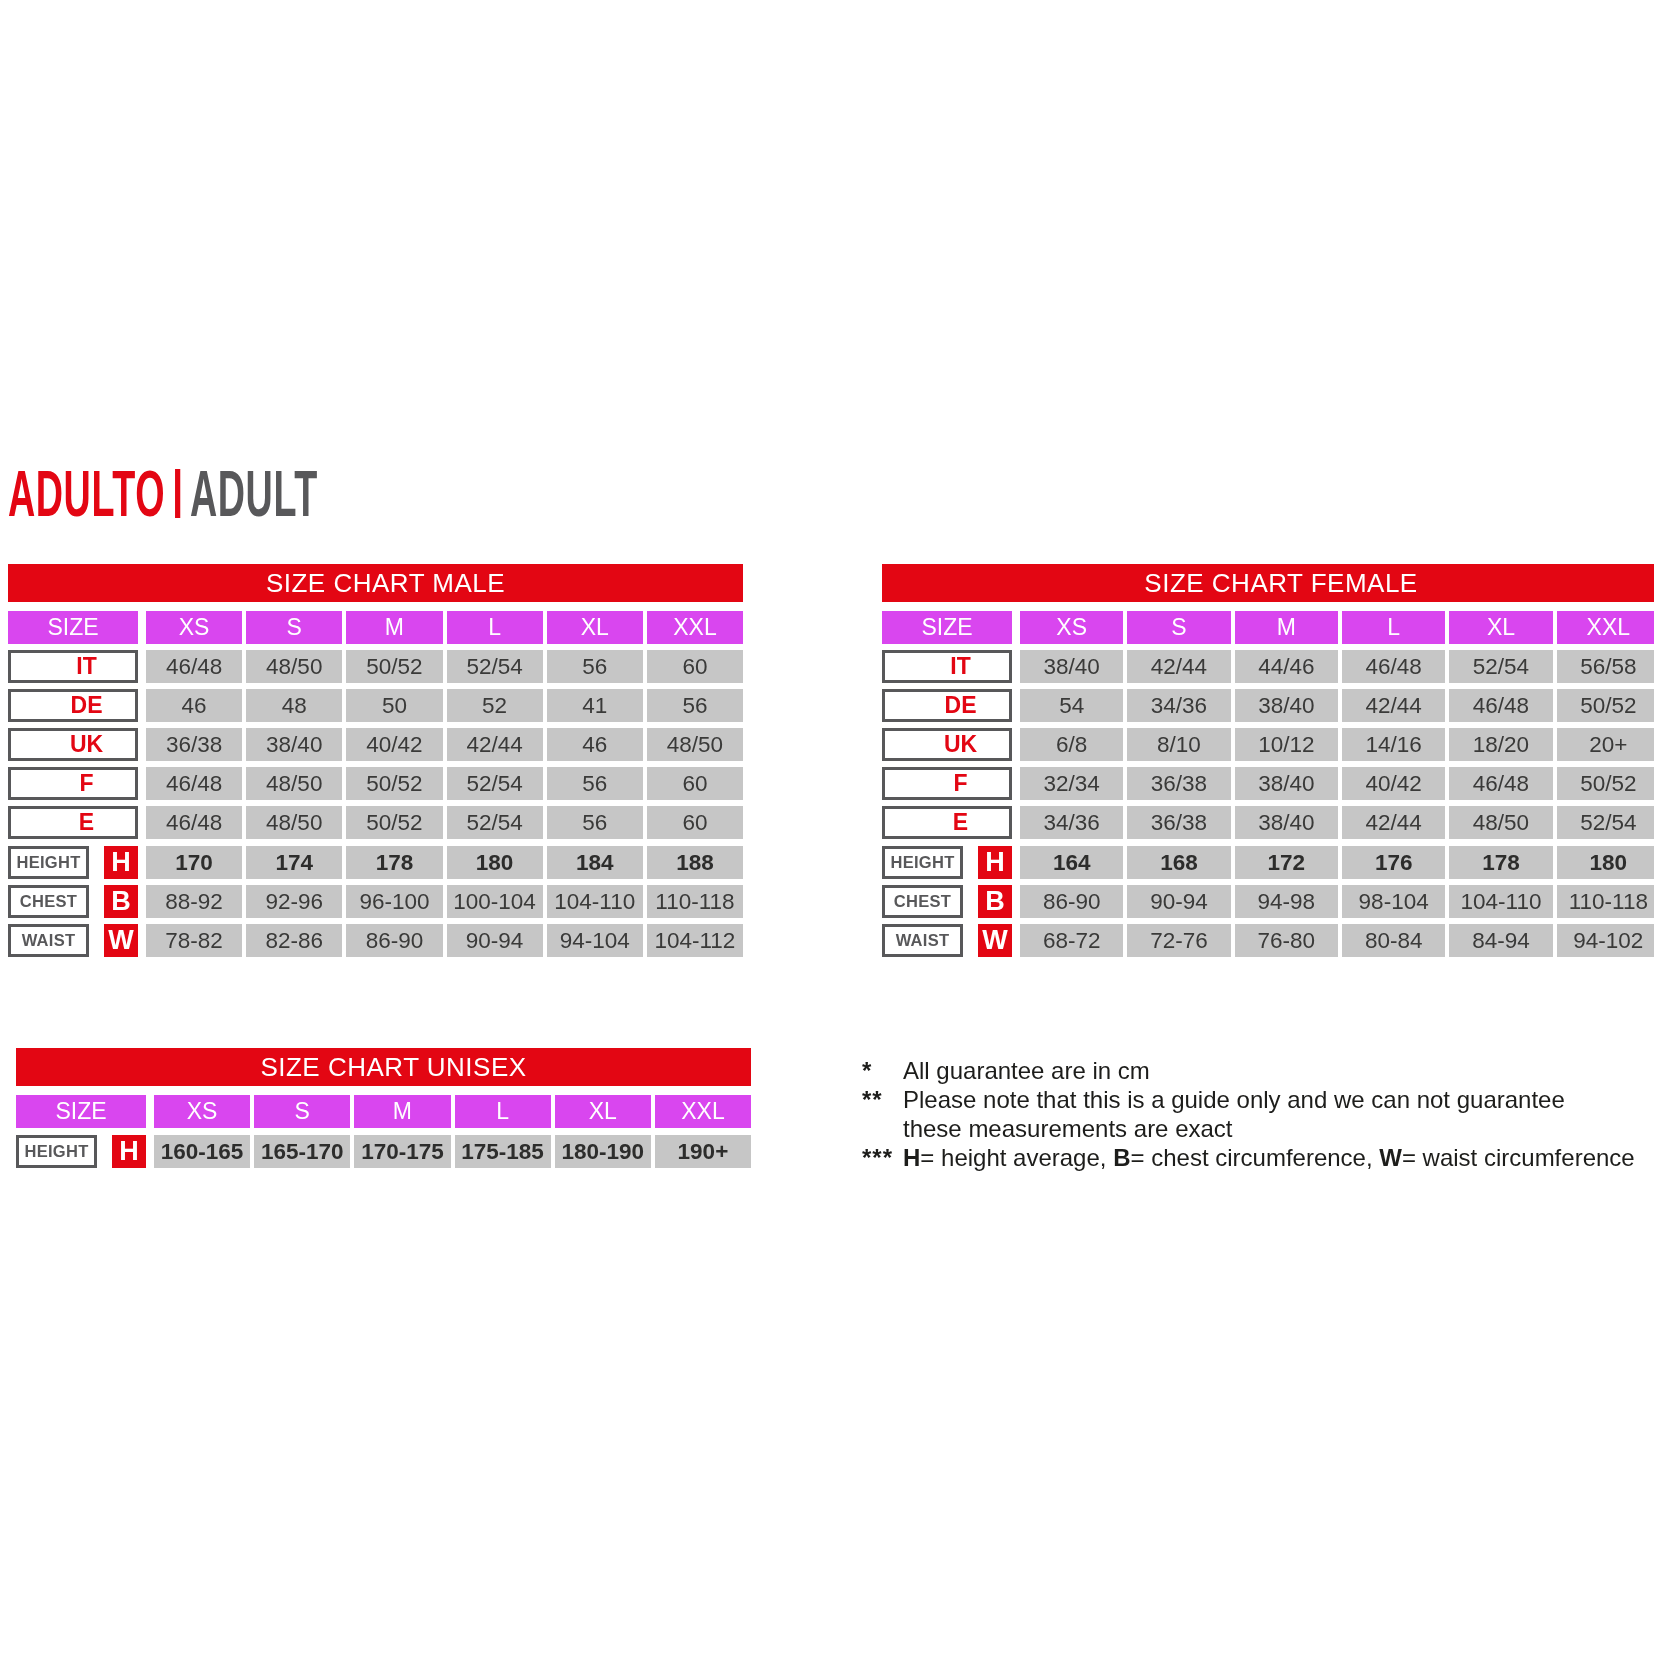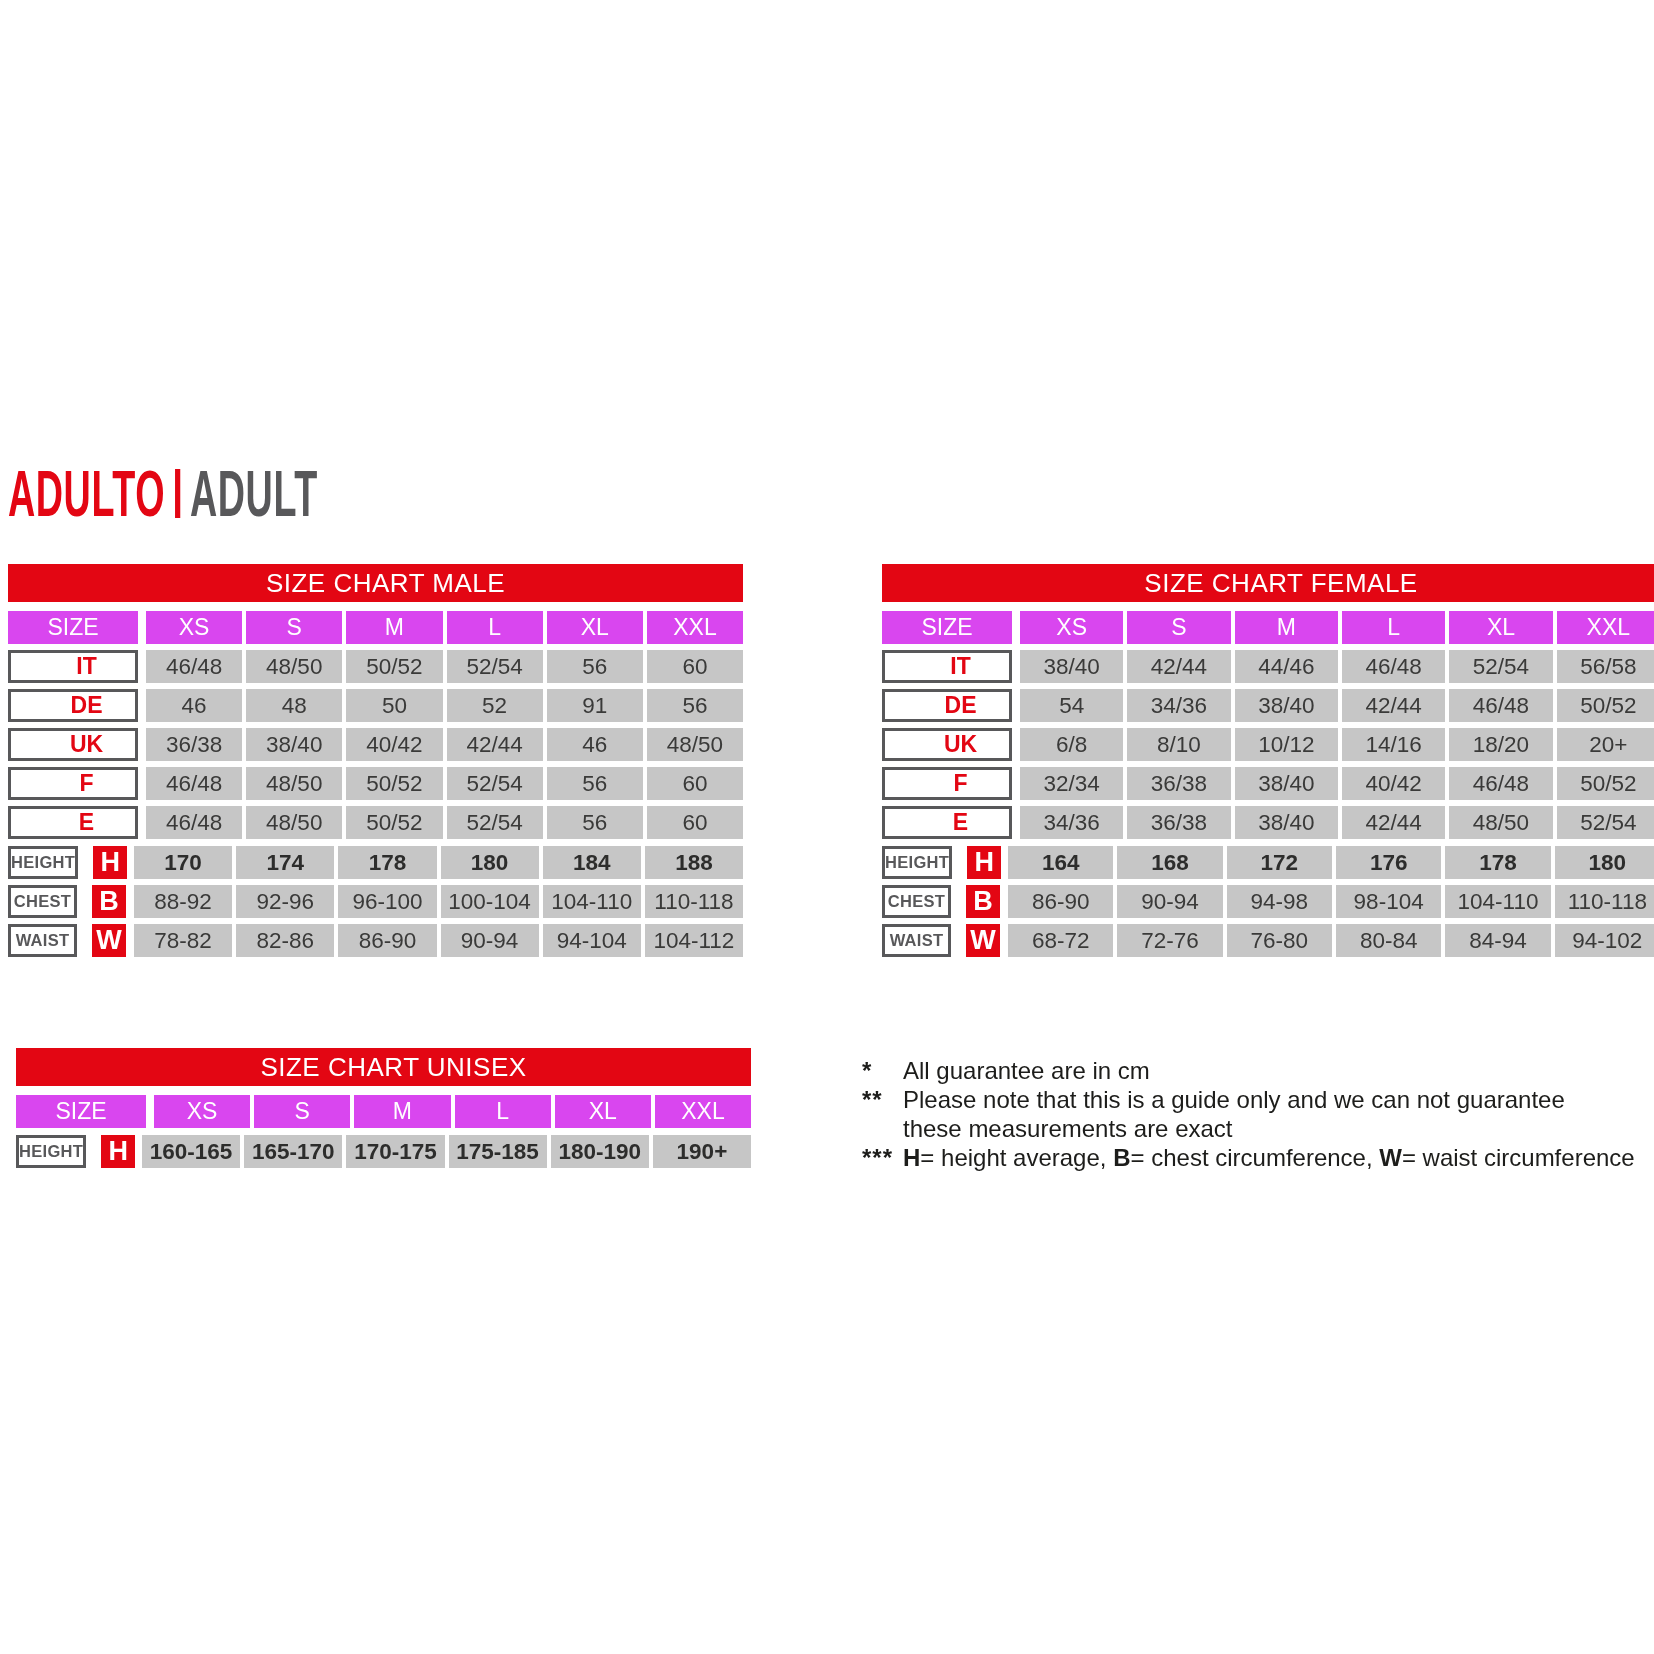--- a/index.html
+++ b/index.html
@@ -48,21 +48,21 @@
 
   .lbl-w { width: 130px; flex: none; margin-right: 8px; }
 
   .label-box {
     width: 130px; flex: none; margin-right: 8px;
     border: 3px solid #58585A; background: #fff;
     color: #E30613; font-weight: 700; font-size: 23px;
     display: flex; align-items: center; justify-content: center; padding-left: 27px;
   }
 
-  .lbl-wrap { width: 118px; flex: none; margin-right: 8px; display: flex; gap: 15px; }
+  .lbl-wrap { width: 130px; flex: none; margin-right: 8px; display: flex; gap: 15px; }
   .measure-box {
     flex: 1; border: 3px solid #58585A; background: #fff;
     color: #58585A; font-weight: 700; font-size: 16.5px; letter-spacing: 0.3px;
     display: flex; align-items: center; justify-content: center;
   }
   .letter-box {
     width: 34px; flex: none; background: #E30613;
     color: #fff; font-weight: 700; font-size: 27px;
     display: flex; align-items: center; justify-content: center;
   }
@@ -113,21 +113,21 @@
           <div class="cell gray">60</div>
         </div>
       </div>
       <div class="row">
         <div class="label-box">DE</div>
         <div class="cells">
           <div class="cell gray">46</div>
           <div class="cell gray">48</div>
           <div class="cell gray">50</div>
           <div class="cell gray">52</div>
-          <div class="cell gray">91</div>
+          <div class="cell gray">41</div>
           <div class="cell gray">56</div>
         </div>
       </div>
       <div class="row">
         <div class="label-box">UK</div>
         <div class="cells">
           <div class="cell gray">36/38</div>
           <div class="cell gray">38/40</div>
           <div class="cell gray">40/42</div>
           <div class="cell gray">42/44</div>

